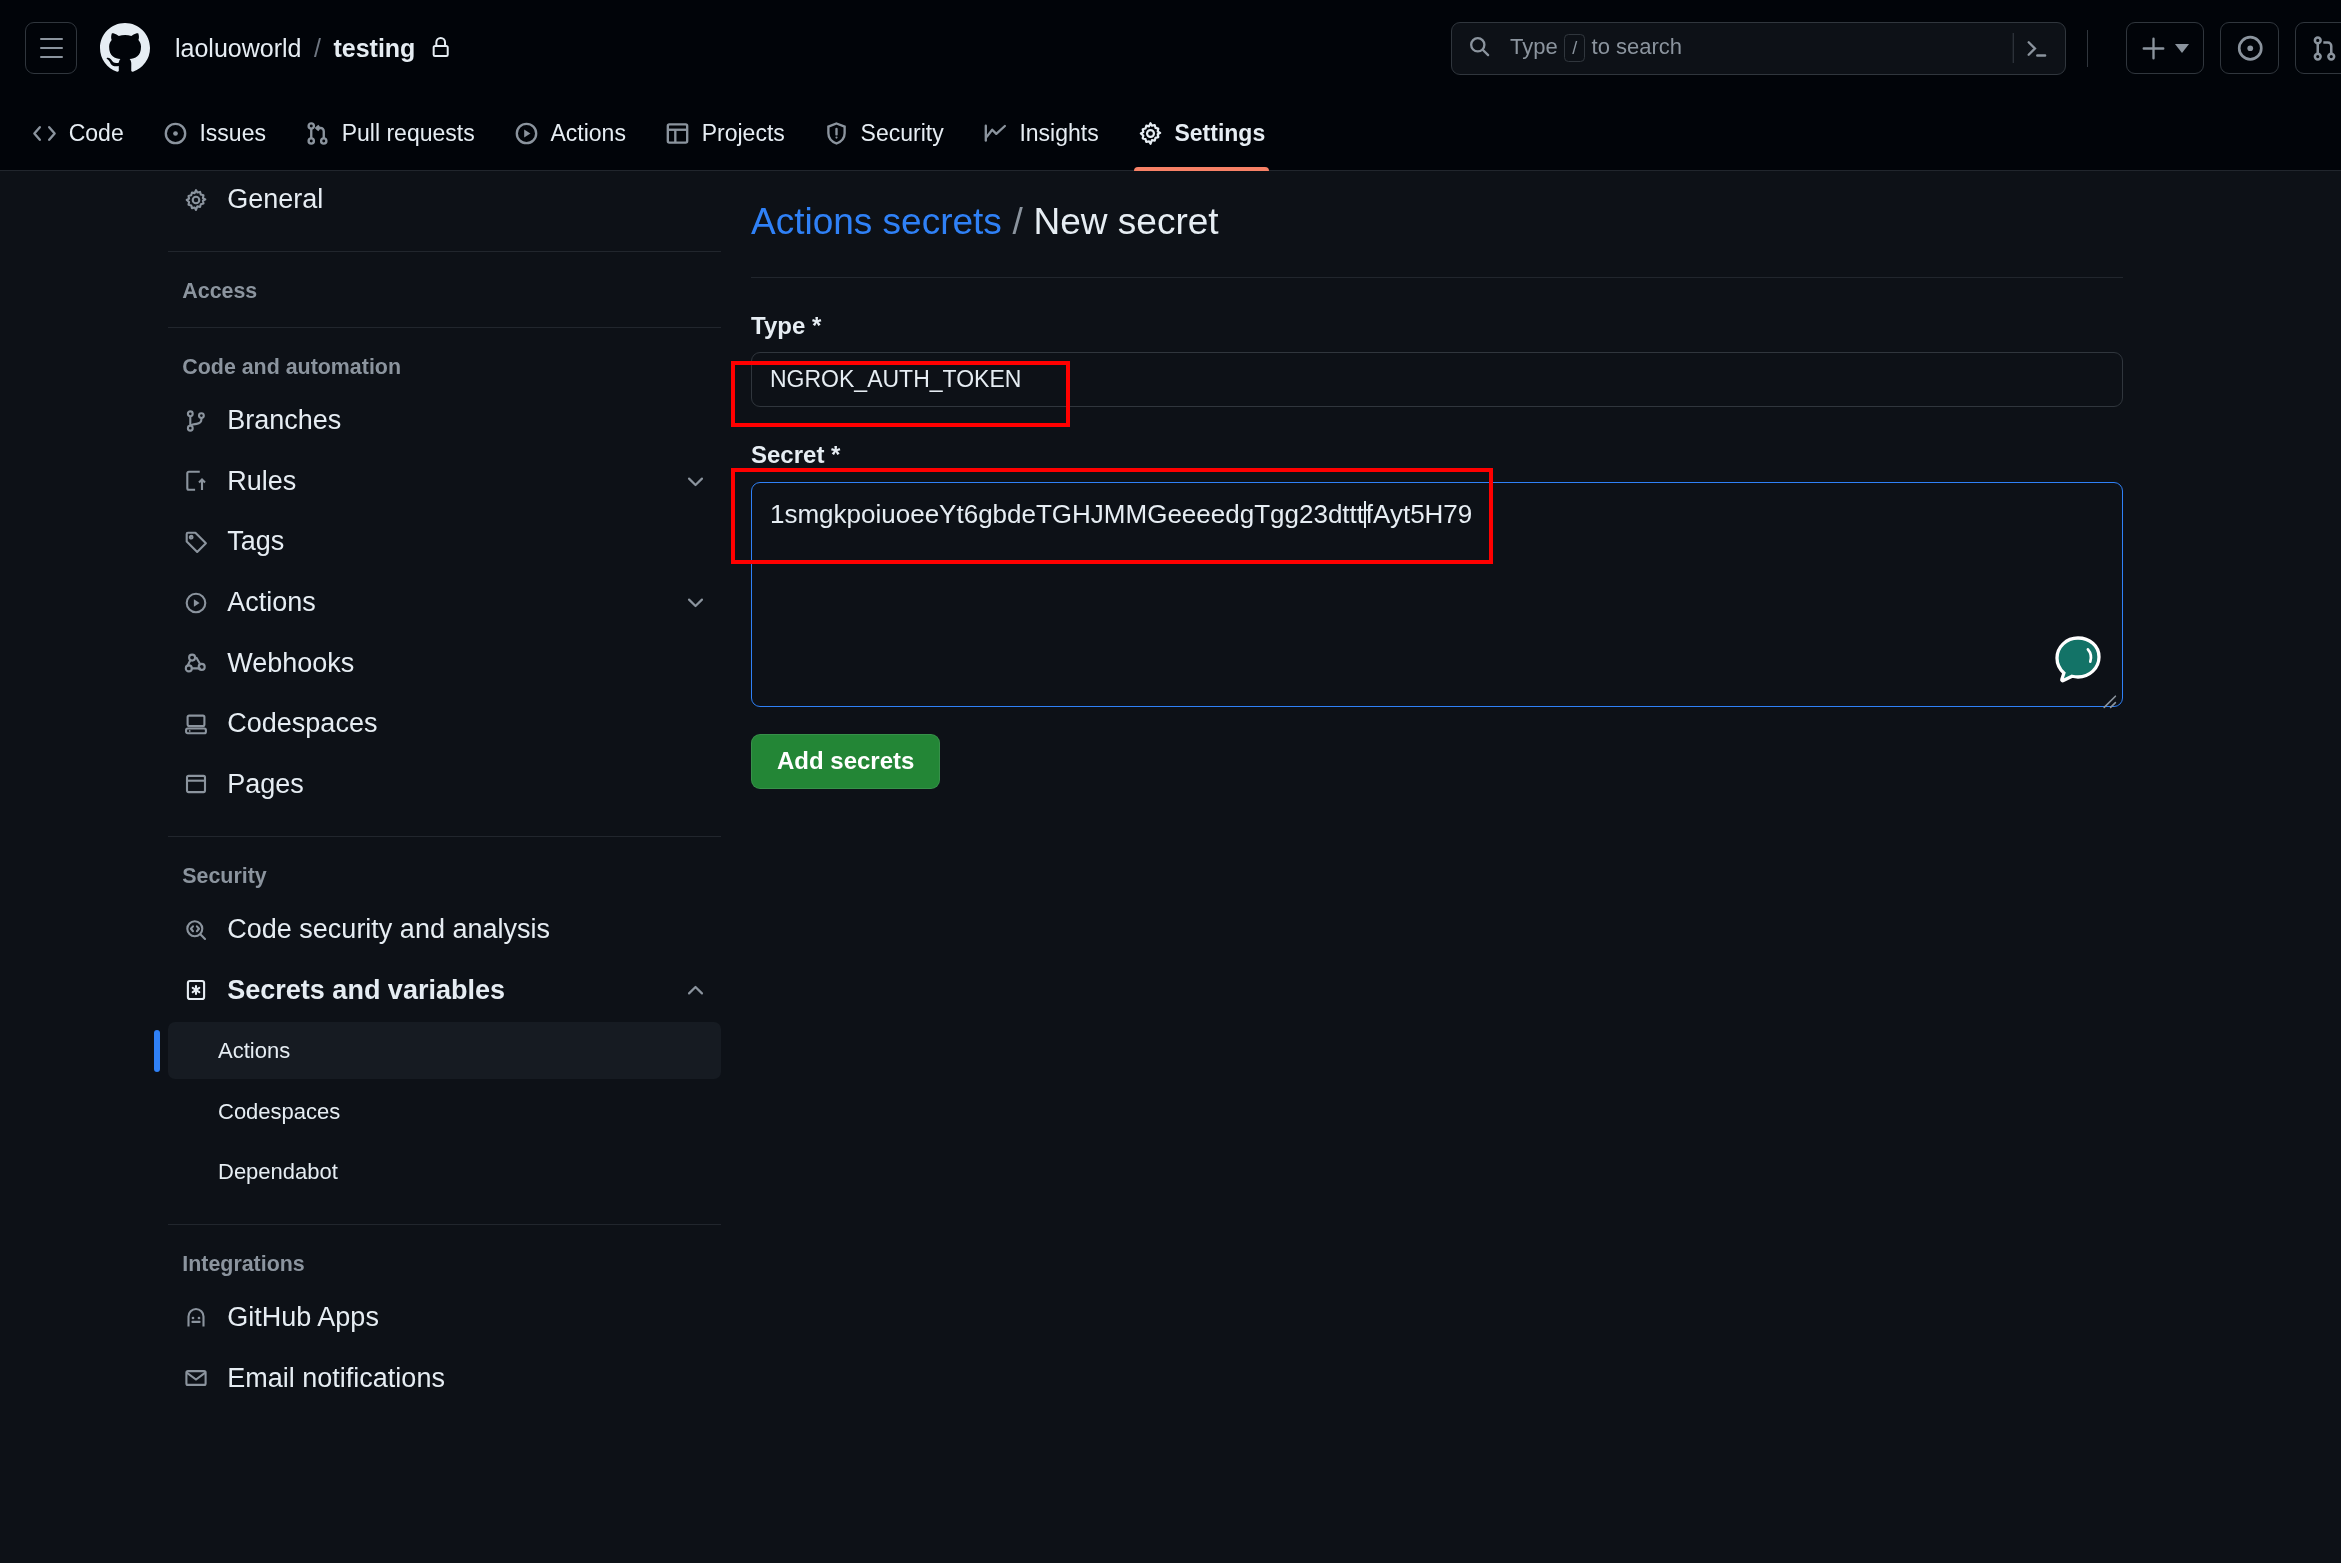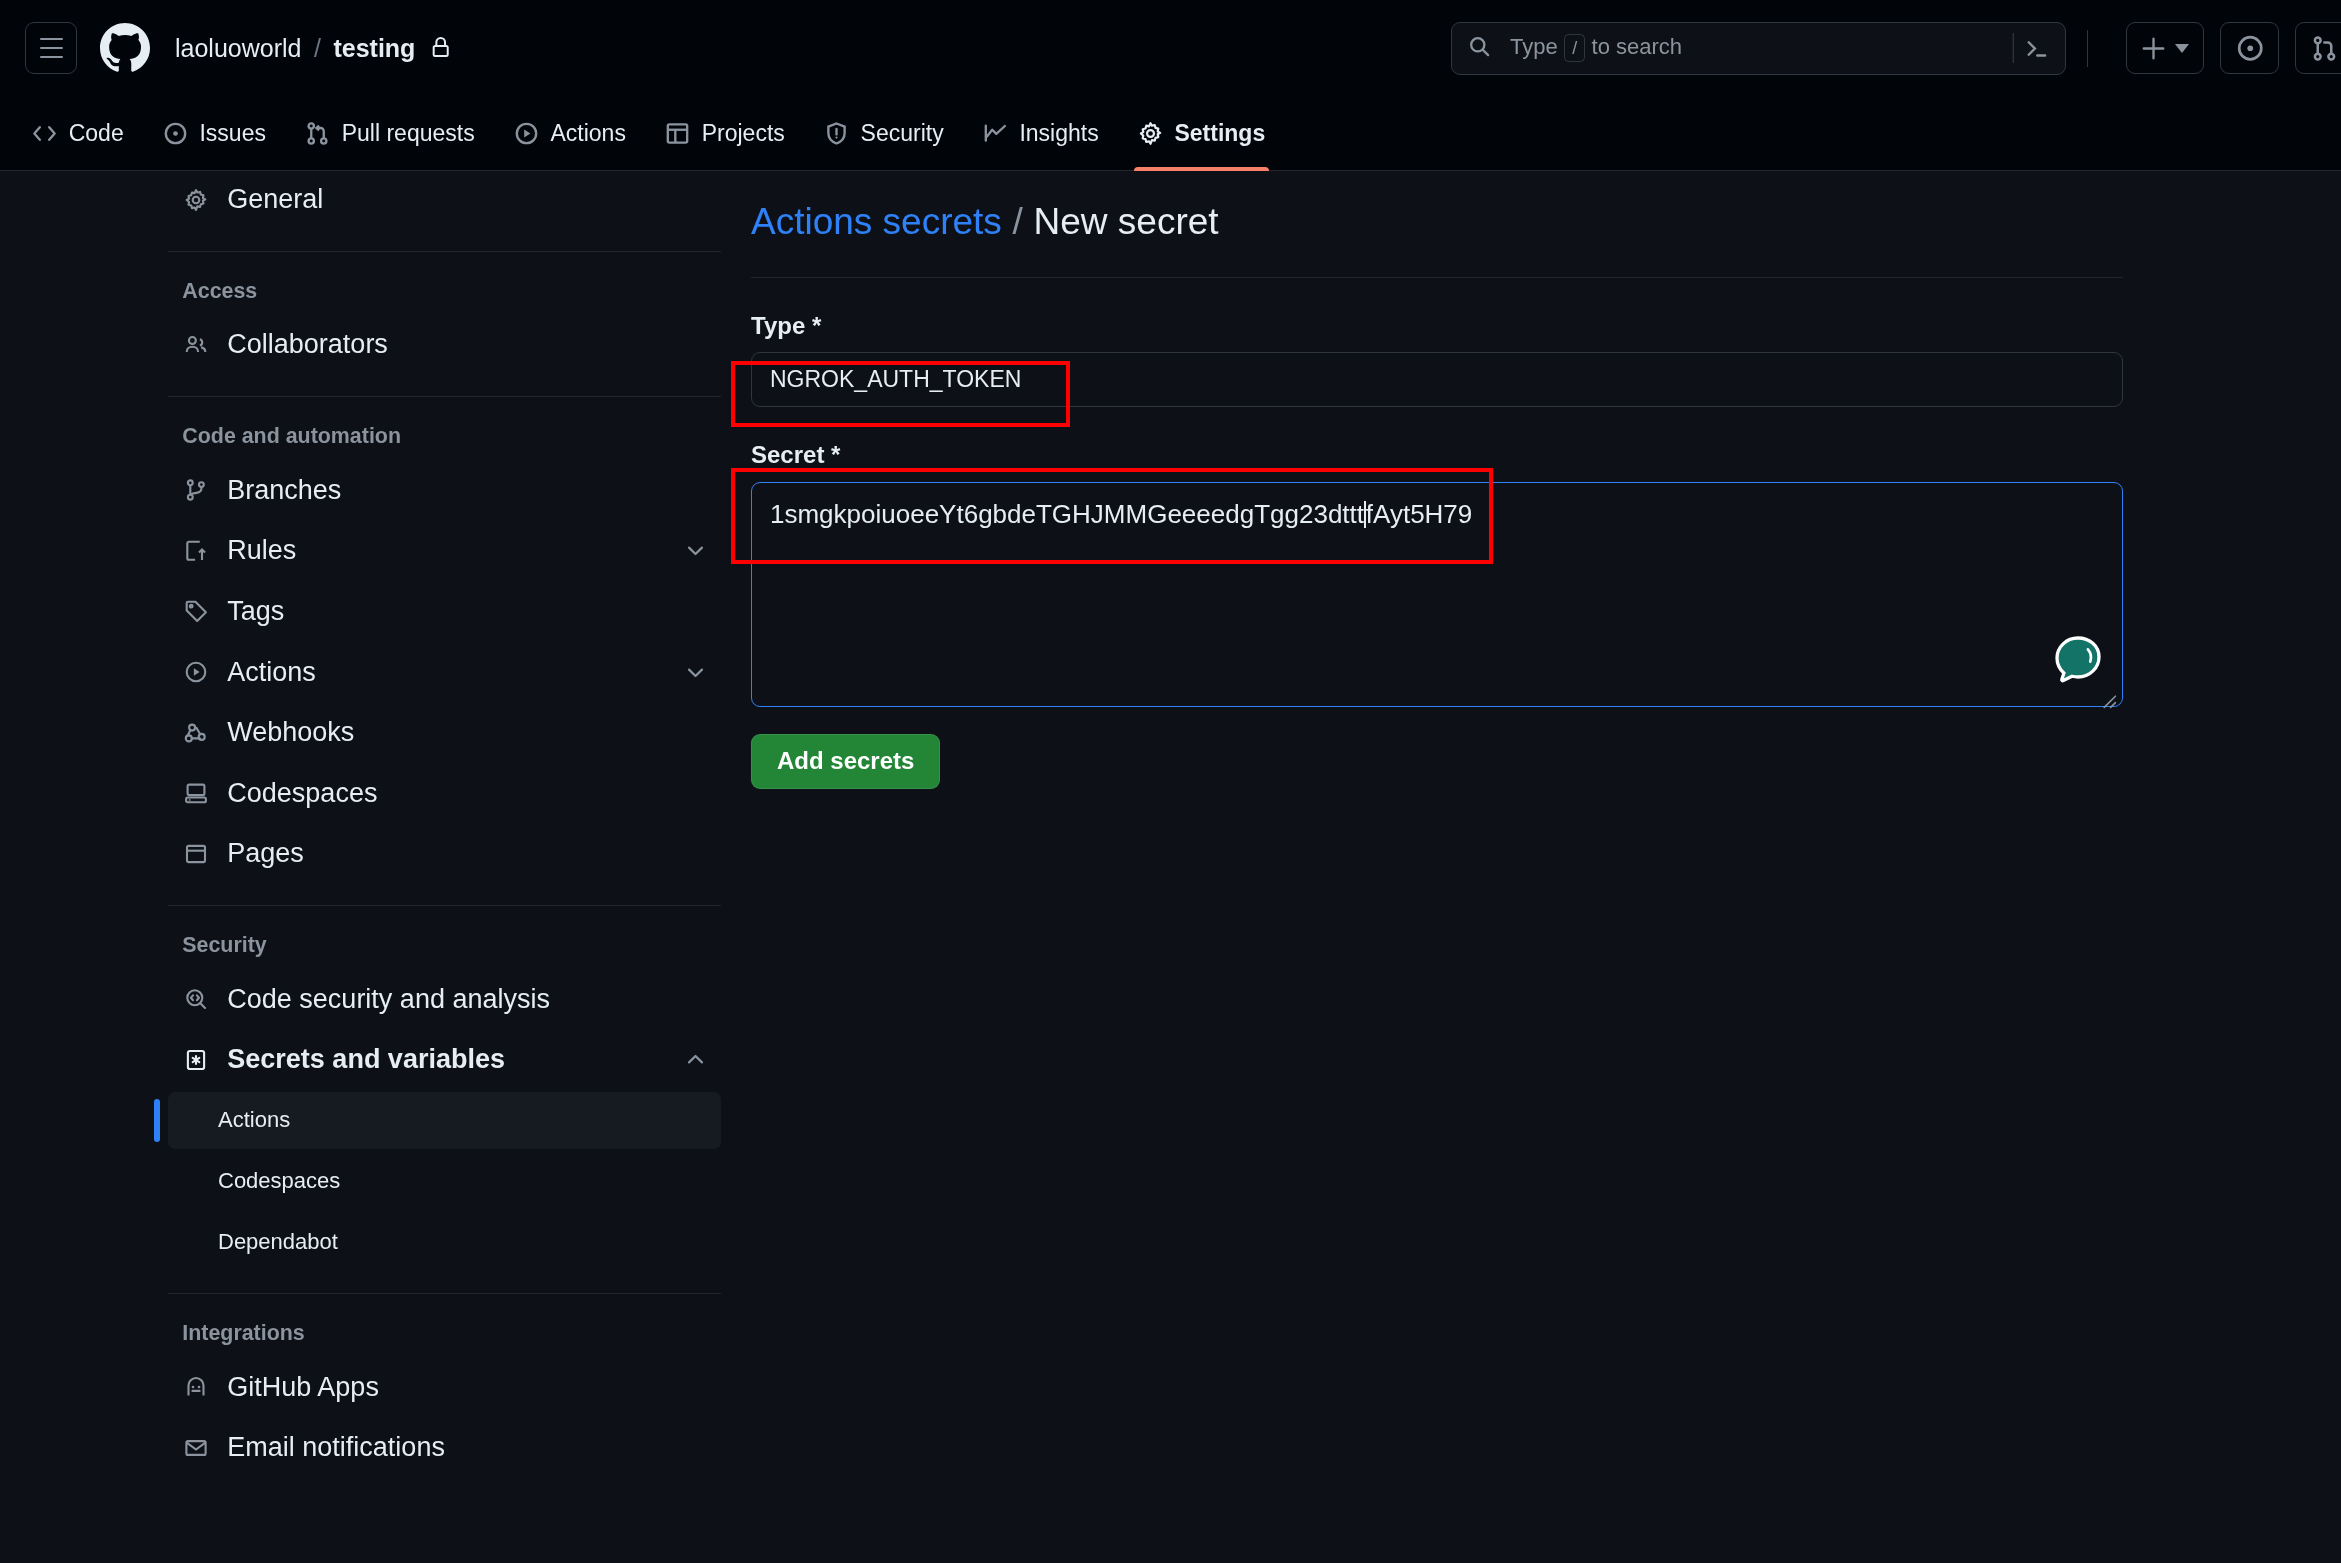--- a/index.html
+++ b/index.html
@@ -359,31 +359,20 @@
           <circle cx="8" cy="8" r="2.2"></circle>
           <path d="M8 1.4l.9 1.6 1.8-.4.5 1.8 1.8.5-.4 1.8 1.6.9-1.6.9.4 1.8-1.8.5-.5 1.8-1.8-.4L8 14.6l-.9-1.6-1.8.4-.5-1.8-1.8-.5.4-1.8L1.8 8l1.6-.9-.4-1.8 1.8-.5.5-1.8 1.8.4z" stroke-linejoin="round"></path>
         </svg>
       </span>
       <span>General</span>
     </div>
 
     <div class="side-divider"></div>
 
     <div class="side-group">Access</div>
-    <div class="side-item">
-      <span class="ico">
-        <svg width="24" height="24" viewBox="0 0 16 16" fill="none" stroke="#8b949e" stroke-width="1.4">
-          <circle cx="5.6" cy="5" r="2.3"></circle>
-            <path d="M1.8 12.6c0-2.1 1.7-3.4 3.8-3.4s3.8 1.3 3.8 3.4"></path>
-          <path d="M10.6 4.2a2.2 2.2 0 0 1 0 4.2"></path>
-            <path d="M11.4 9.6c1.6.3 2.8 1.4 2.8 3"></path>
-        </svg>
-      </span>
-      <span>Collaborators</span>
-    </div>
 
     <div class="side-divider"></div>
 
     <div class="side-group">Code and automation</div>
 
     <div class="side-item">
       <span class="ico">
         <svg width="24" height="24" viewBox="0 0 16 16" fill="none" stroke="#8b949e" stroke-width="1.4">
           <circle cx="4.2" cy="3.2" r="1.6"></circle>
             <circle cx="4.2" cy="12.8" r="1.6"></circle>

